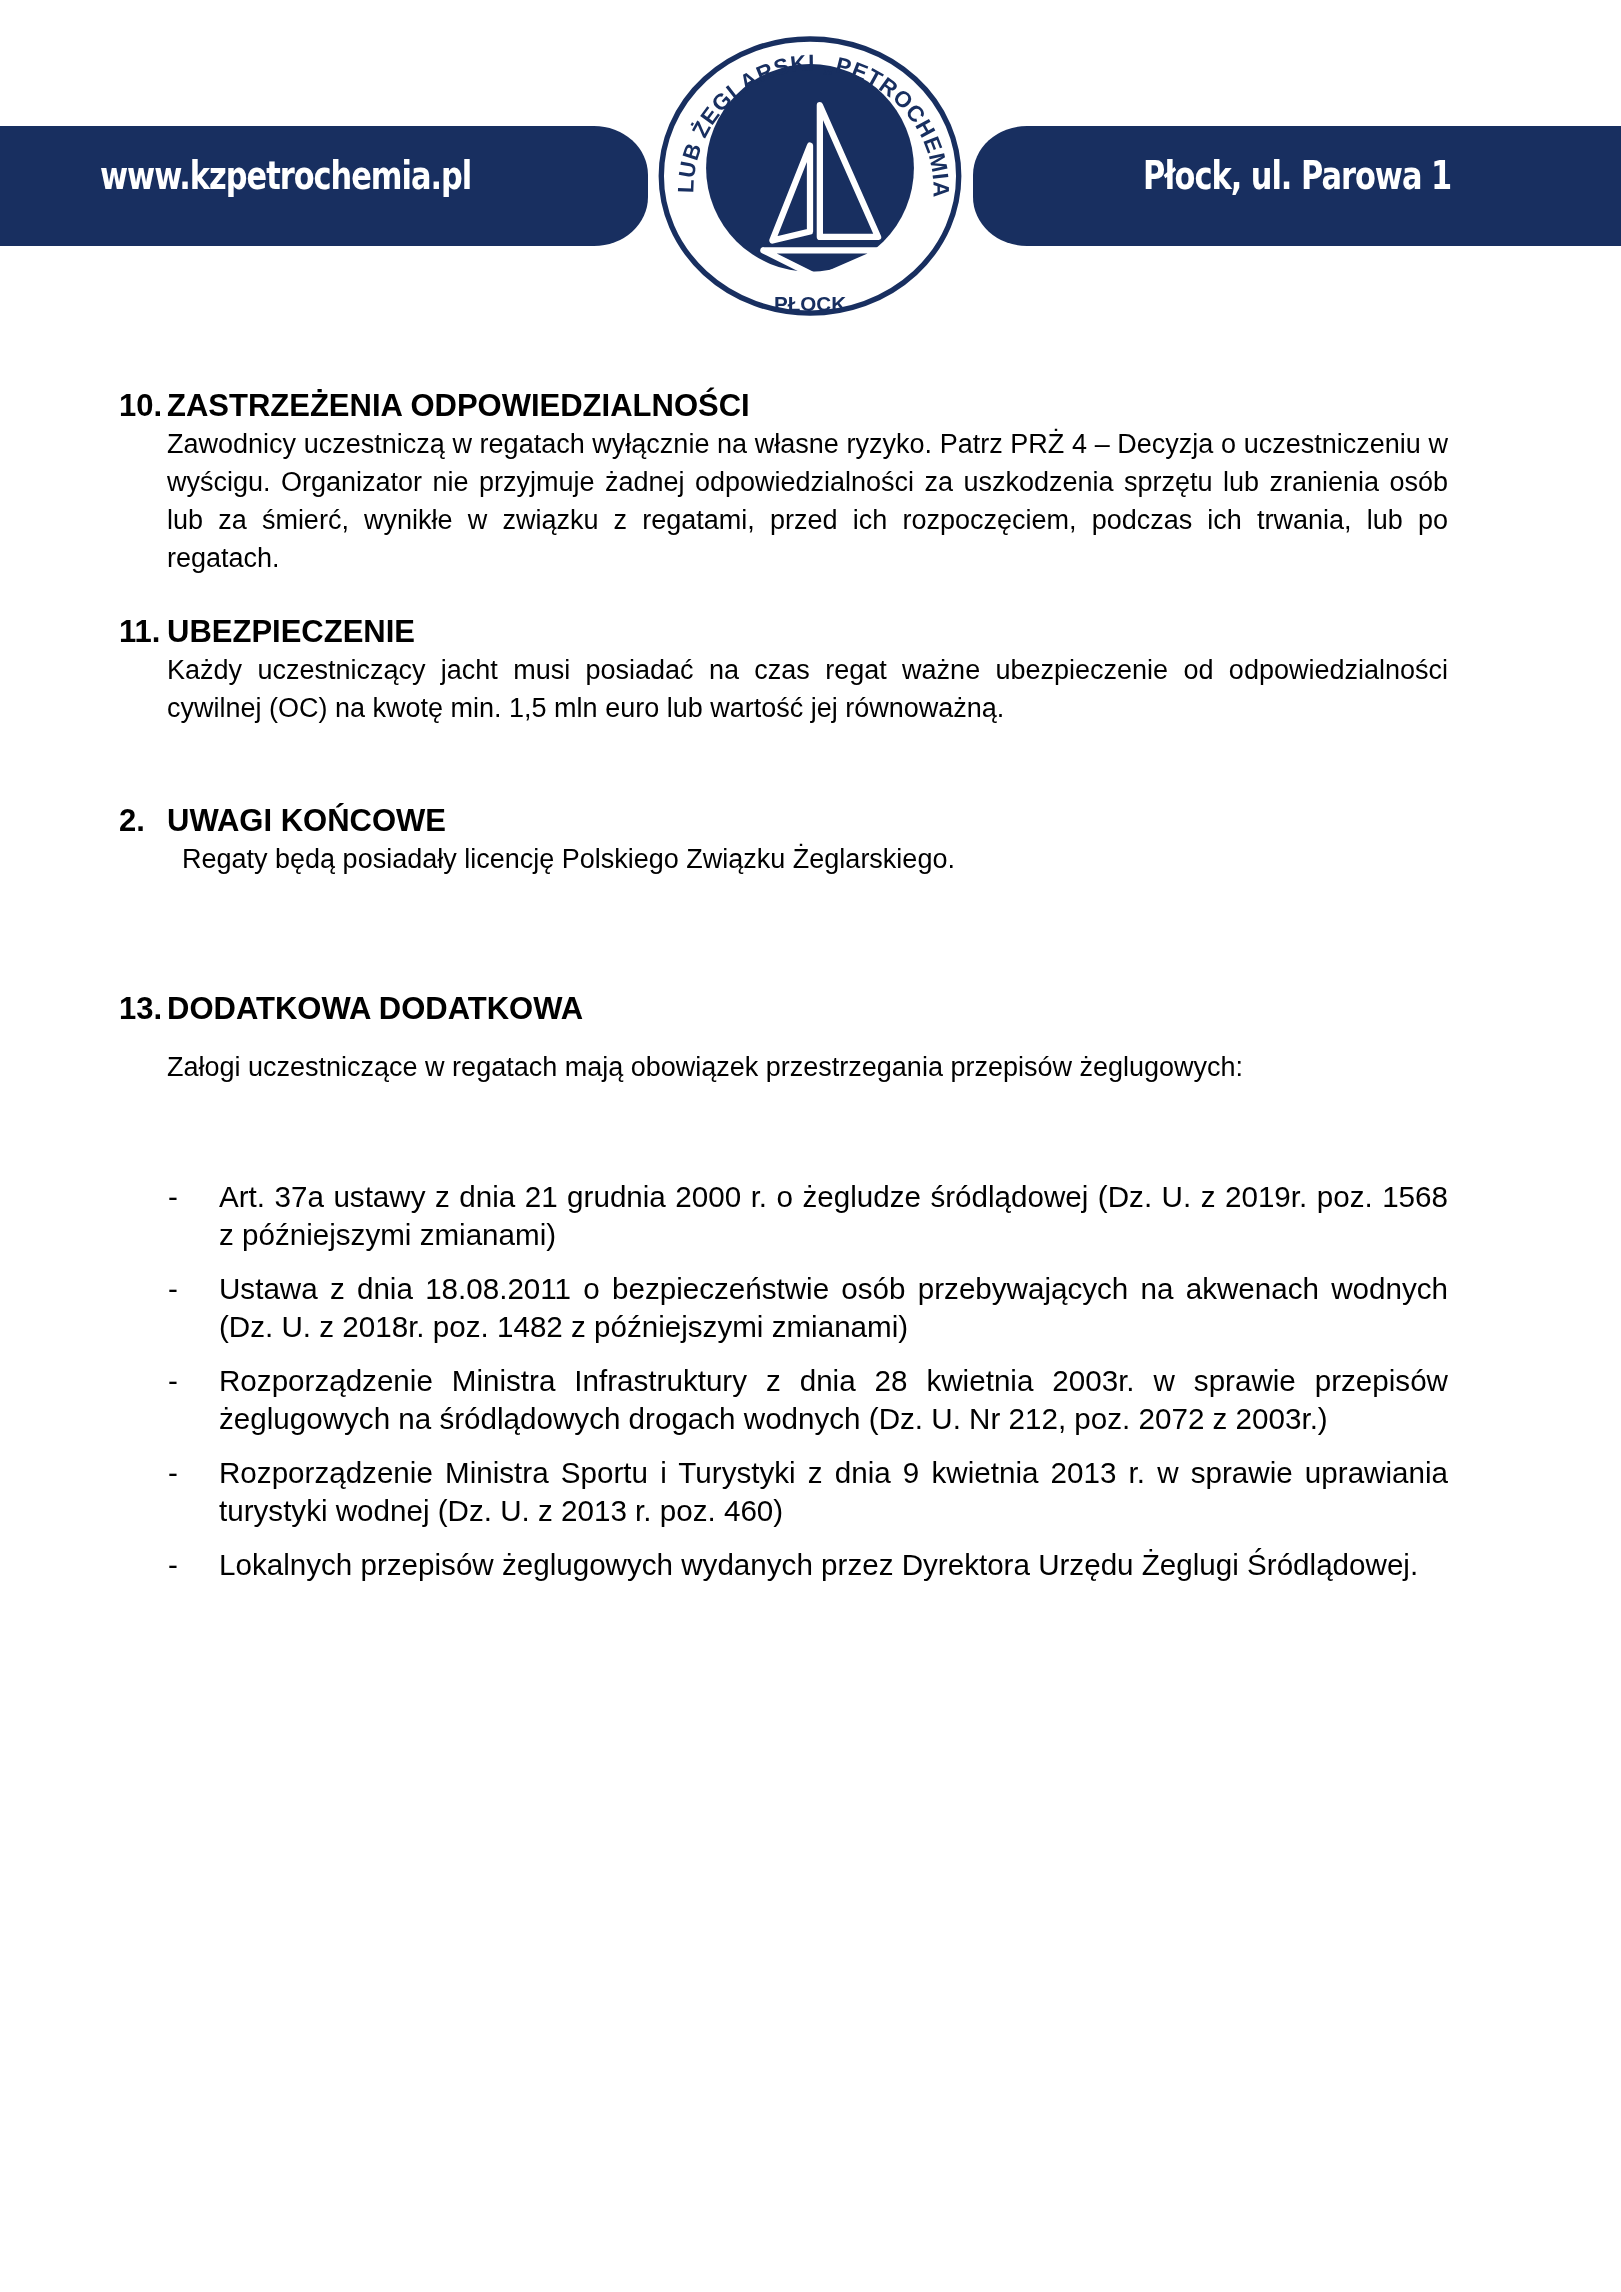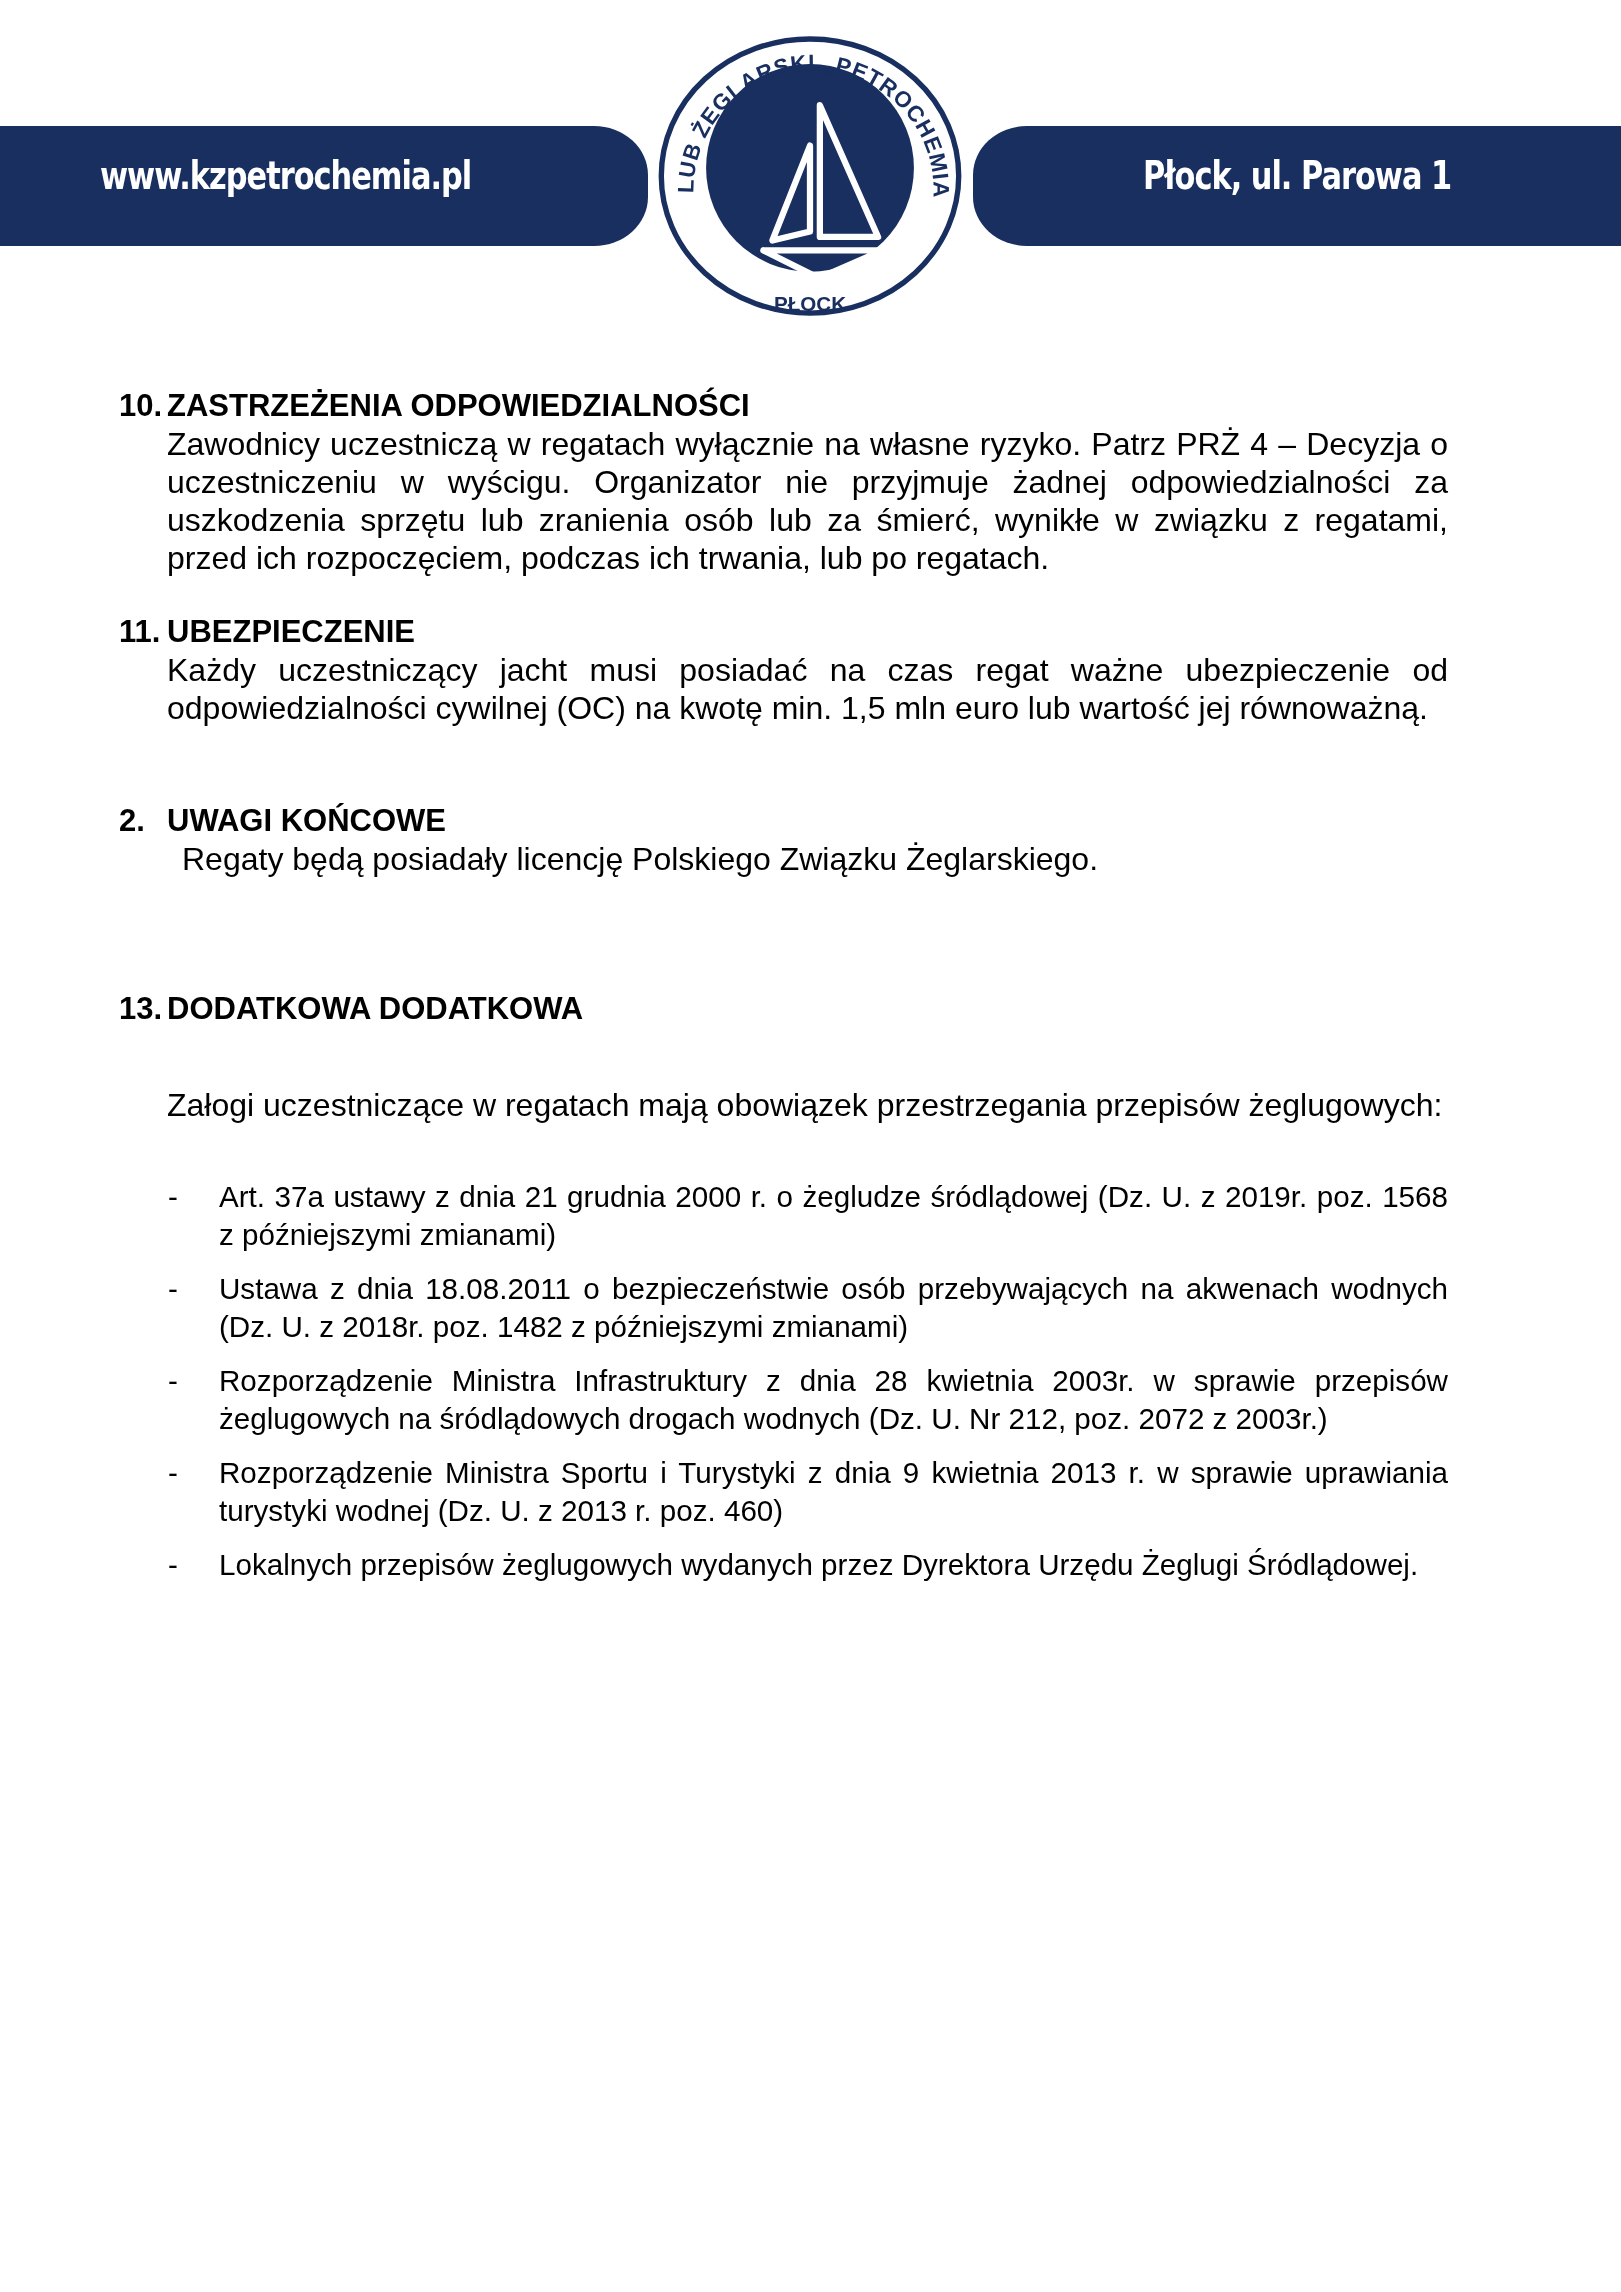--- a/index.html
+++ b/index.html
@@ -15,21 +15,21 @@
                letter-spacing: -1.3px; transform: scaleX(0.78); white-space: nowrap; }
   .band-left .band-text { left: 100px; transform-origin: left center; }
   .band-right .band-text { left: 170px; transform-origin: left center; }
 
   .logo { position: absolute; left: 638px; top: 19.7px; width: 344px; height: 312px; }
 
   
   .section { position: absolute; left: 119px; width: 1329px; }
   .sec-head { display: flex; font-weight: bold; font-size: 31px; line-height: 38px; }
   .sec-num { width: 48px; flex: none; }
-  .body-text { margin-left: 48px; font-size: 32px; line-height: 38px; text-align: justify; }
+  .body-text { margin-left: 48px; font-size: 27px; line-height: 38px; text-align: justify; }
   .body-text p { margin: 0; }
 
   .bullets { position: absolute; left: 168px; width: 1280px; }
   .bullet { display: flex; font-size: 29.6px; line-height: 38px; margin-bottom: 16px; }
   .dash { width: 39px; flex: none; }
   .bullet-text { flex: 1; text-align: justify; margin-left: 12px; }
 </style>
 </head>
 <body>
 
@@ -87,21 +87,21 @@
   <div class="body-text">
     <p style="text-align:left;margin-left:15px;">Regaty będą posiadały licencję Polskiego Związku Żeglarskiego.</p>
   </div>
 </div>
 
 <div class="section" style="top:990px;">
   <div class="sec-head">
     <span class="sec-num">13.</span>
     <span>DODATKOWA DODATKOWA</span>
   </div>
-  <div class="body-text" style="margin-top:58px;">
+  <div class="body-text" style="margin-top:20px;">
     <p>Załogi uczestniczące w regatach mają obowiązek przestrzegania przepisów żeglugowych:</p>
   </div>
 </div>
 
 <div class="bullets" style="top:1178px;">
   <div class="bullet">
     <span class="dash">-</span>
     <span class="bullet-text">Art. 37a ustawy z dnia 21 grudnia 2000 r. o żegludze śródlądowej (Dz. U. z 2019r. poz. 1568 z późniejszymi zmianami)</span>
   </div>
   <div class="bullet">

